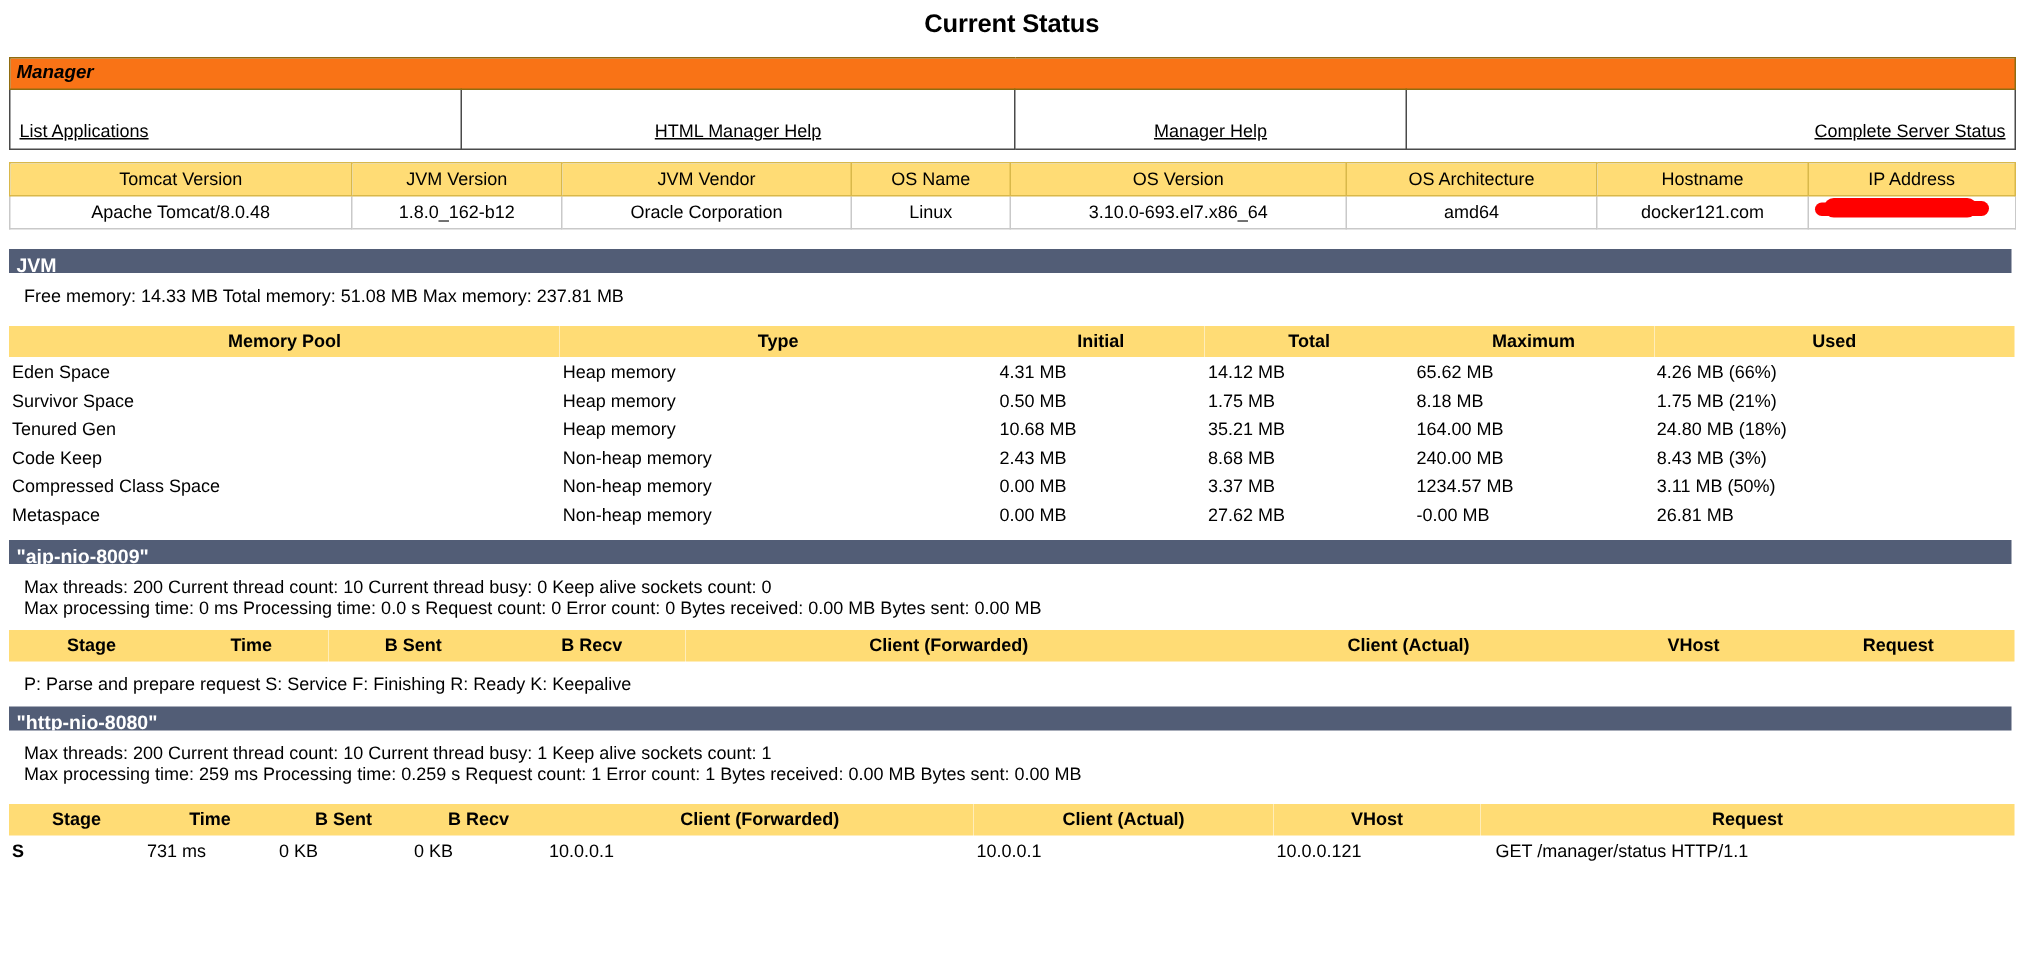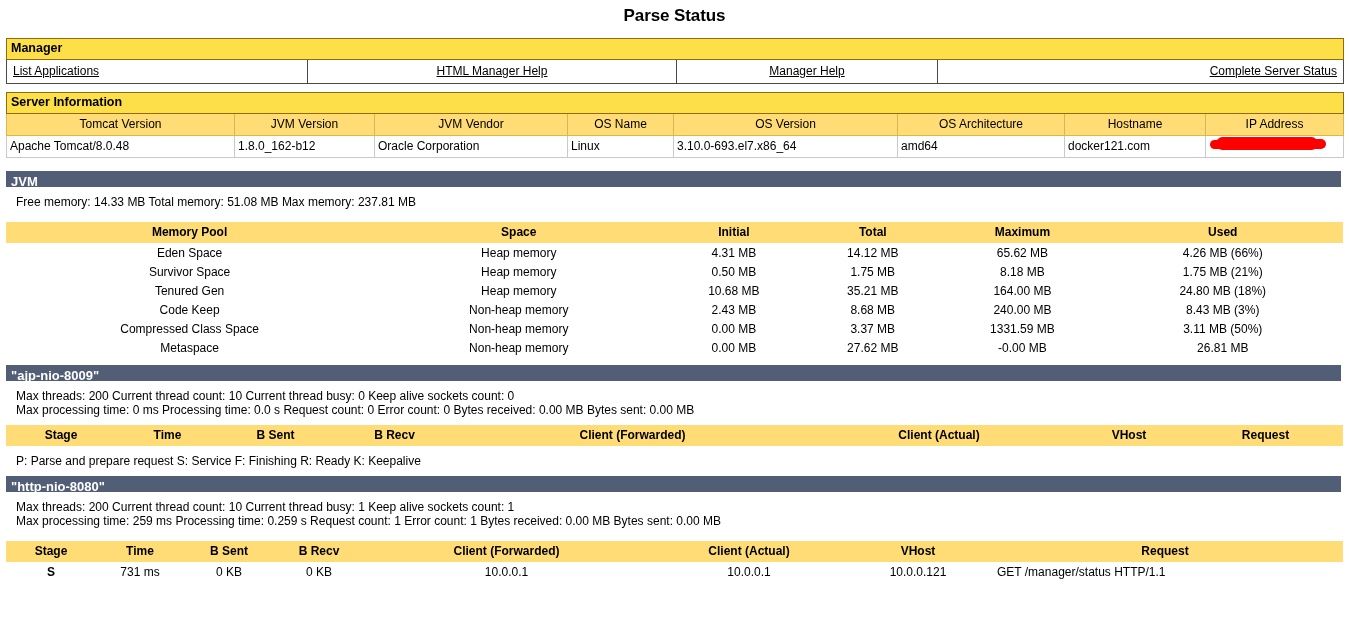--- a/index.html
+++ b/index.html
@@ -28,36 +28,37 @@
   
   table.tc {
     border-collapse: collapse;
     width: 1337px;
     margin: 0 6px;
     table-layout: fixed;
   }
 
   
   .bar-gold {
-    background: #fde047;
+    background: #f97316;
     color: #000000;
+    font-style: italic;
     font-weight: bold;
     font-size: 12.5px;
     text-align: left;
     padding: 2px 4px 3px 4px;
     border: 1px solid #8f6c10;
     height: 15px;
     line-height: 15px;
   }
 
   td.nav-cell {
     border: 1px solid #4a4a4a;
     background: #ffffff;
     text-align: center;
-    padding: 4px 6px 5px 6px;
+    padding: 20px 6px 5px 6px;
     height: 14px;
     white-space: nowrap;
     overflow: hidden;
   }
   td.nav-cell.left   { text-align: left; }
   td.nav-cell.right  { text-align: right; }
   td.nav-cell a {
     color: #000000;
     text-decoration: underline;
     font-size: 12px;
@@ -71,21 +72,21 @@
     font-size: 12px;
     text-align: center;
     padding: 3px 3px 4px 3px;
     height: 14px;
     white-space: nowrap;
     overflow: hidden;
   }
   td.cell {
     border: 1px solid #c9c9c9;
     background: #ffffff;
-    text-align: left;
+    text-align: center;
     padding: 3px 3px 4px 3px;
     font-size: 12px;
     height: 14px;
     white-space: nowrap;
     overflow: hidden;
   }
   td.cell.redacted-cell { position: relative; }
 
   
   .bar-slate {
@@ -125,21 +126,21 @@
     font-size: 12px;
     text-align: center;
     padding: 3px 2px 4px 2px;
     border: 0;
     height: 14px;
     white-space: nowrap;
     overflow: hidden;
   }
   table.plain td {
     background: #ffffff;
-    text-align: center;
+    text-align: left;
     padding: 2px 2px 2px 2px;
     border: 0;
     font-size: 12px;
     height: 15px;
     white-space: nowrap;
     overflow: hidden;
   }
   table.plain td.left-cell { text-align: left; padding-left: 10px; }
   table.plain td.bold-cell { font-weight: bold; }
 
@@ -170,21 +171,21 @@
     top: 2px;
     width: 26px;
     height: 10px;
     background: #FF0000;
     border-radius: 6px;
   }
 </style>
 </head>
 <body>
 
-<div class="page-title">Parse Status</div>
+<div class="page-title">Current Status</div>
 
 <table class="tc">
   <colgroup>
     <col style="width:301px">
       <col style="width:369px">
       <col style="width:261px">
       <col style="width:406px">
   </colgroup>
   <tbody>
       <tr>
@@ -214,23 +215,20 @@
     <col style="width:228px">
       <col style="width:140px">
       <col style="width:193px">
       <col style="width:106px">
     <col style="width:224px">
       <col style="width:167px">
       <col style="width:141px">
       <col style="width:138px">
   </colgroup>
   <tbody>
-      <tr>
-    <td class="bar-gold" colspan="8">Server Information</td>
-  </tr>
   <tr>
     <th class="hdr">Tomcat Version</th>
     <th class="hdr">JVM Version</th>
     <th class="hdr">JVM Vendor</th>
     <th class="hdr">OS Name</th>
     <th class="hdr">OS Version</th>
     <th class="hdr">OS Architecture</th>
     <th class="hdr">Hostname</th>
     <th class="hdr">IP Address</th>
   </tr>
@@ -261,21 +259,21 @@
     <col style="width:362px">
       <col style="width:287px">
       <col style="width:137px">
     <col style="width:137px">
       <col style="width:158px">
       <col style="width:237px">
   </colgroup>
   <tbody>
       <tr>
     <th>Memory Pool</th>
-    <th>Space</th>
+    <th>Type</th>
     <th>Initial</th>
     <th>Total</th>
     <th>Maximum</th>
     <th>Used</th>
   </tr>
   <tr>
     <td>Eden Space</td>
     <td>Heap memory</td>
     <td>4.31 MB</td>
     <td>14.12 MB</td>
@@ -304,21 +302,21 @@
     <td>2.43 MB</td>
     <td>8.68 MB</td>
     <td>240.00 MB</td>
     <td>8.43 MB (3%)</td>
   </tr>
   <tr>
     <td>Compressed Class Space</td>
     <td>Non-heap memory</td>
     <td>0.00 MB</td>
     <td>3.37 MB</td>
-    <td>1331.59 MB</td>
+    <td>1234.57 MB</td>
     <td>3.11 MB (50%)</td>
   </tr>
   <tr>
     <td>Metaspace</td>
     <td>Non-heap memory</td>
     <td>0.00 MB</td>
     <td>27.62 MB</td>
     <td>-0.00 MB</td>
     <td>26.81 MB</td>
   </tr>

